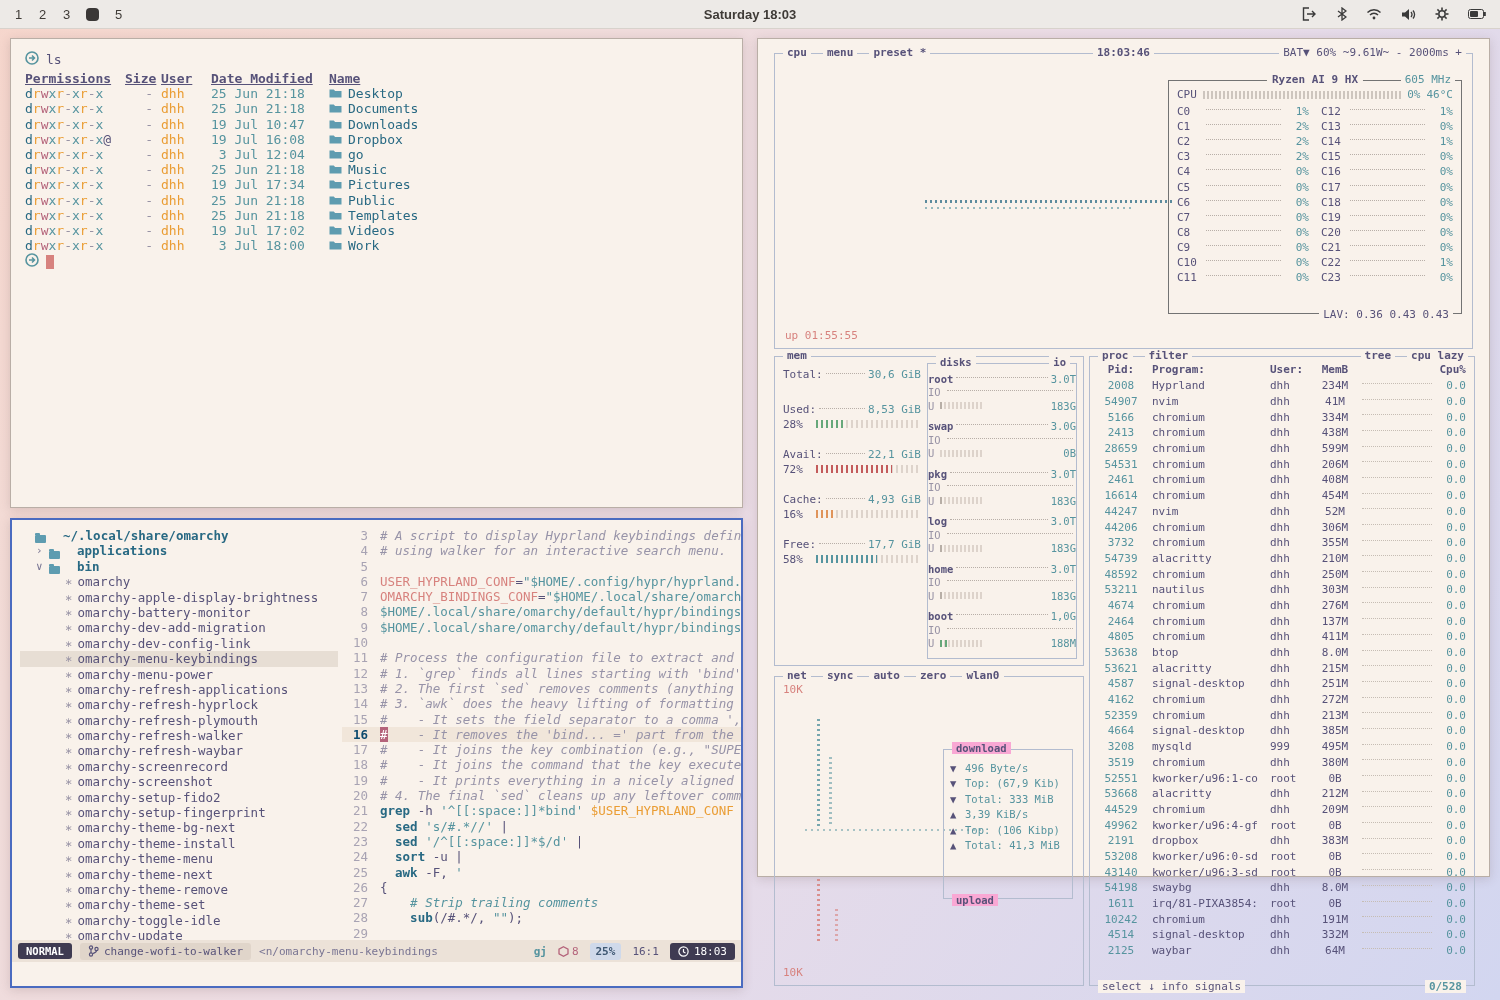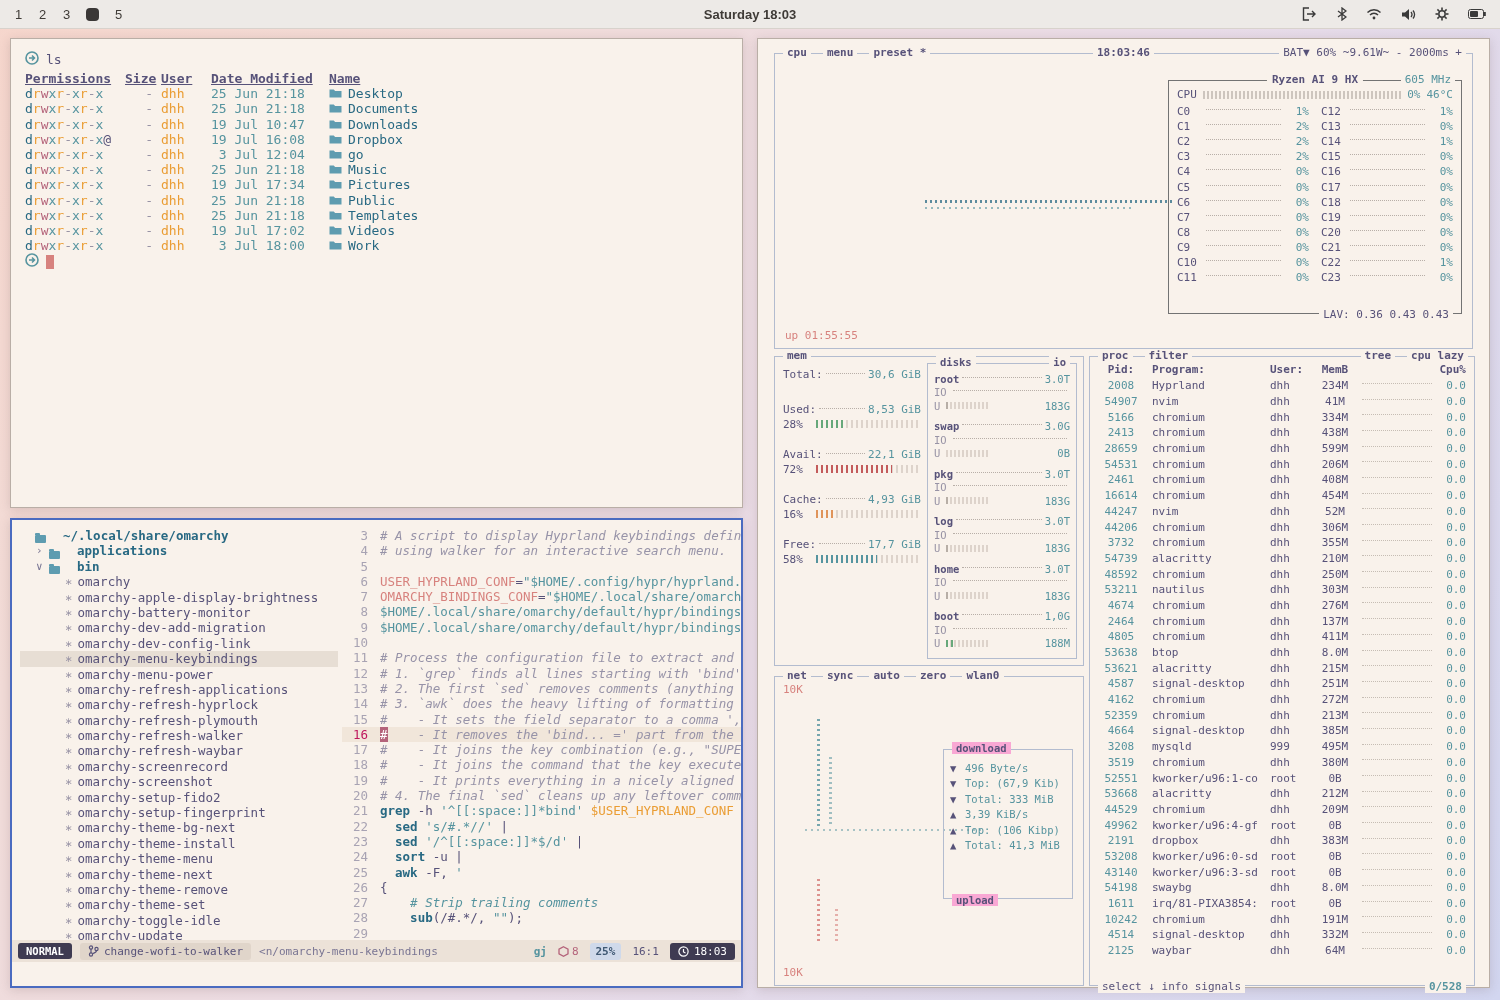--- a/index.html
+++ b/index.html
@@ -15,21 +15,21 @@
   .ws-active{width:13px;height:13px;background:#3a3736;border-radius:4px;display:inline-block}
   .clock{position:absolute;left:50%;transform:translateX(-50%);font-weight:600}
   .tray{margin-left:auto;display:flex;gap:19px;align-items:center}
   .tray svg{display:block}
 
   
   .win{position:absolute;background:#f9f2eb;box-shadow:0 2px 10px rgba(90,60,60,.18)}
   #term{left:10px;top:38px;width:733px;height:470px;border:1px solid #b9aea6;
         padding:12px 14px;font-size:13px;line-height:15.2px;box-sizing:border-box}
   #nvim{left:10px;top:518px;width:733px;height:470px;border:2px solid #4a6bc0;box-sizing:border-box}
-  #btop{left:757px;top:38px;width:733px;height:950px;border:1px solid #b9aea6;
+  #btop{left:757px;top:38px;width:733px;height:839px;border:1px solid #b9aea6;
         font-size:11px;box-sizing:border-box}
 
   
   .prompt-line{display:flex;align-items:center;gap:7px;height:17px;margin-bottom:3px}
   .cmd-text{color:#575279}
   .ls-head,.ls-row{display:grid;grid-template-columns:92px 28px 42px 110px 1fr;column-gap:8px;
         height:15.2px;align-items:center;white-space:pre}
   .ls-head span{text-decoration:underline;font-weight:bold;color:#575279}
   .col-size{text-align:right;color:#9893a5}
   .col-user{color:#ea9d34}
@@ -48,21 +48,21 @@
   .tarrow{color:#797593;font-size:11px;min-width:8px}
   .tmark{color:#9893a5;min-width:7px}
   .fico{width:11px;height:8px;background:#5e9cb0;border-radius:1px;position:relative;display:inline-block}
   .fico::before{content:'';position:absolute;top:-2px;left:0;width:5px;height:2px;background:#5e9cb0;border-radius:1px 1px 0 0}
   .lab-dir{color:#286983;font-weight:600}
   .lab-file{color:#575279}
   .code{flex:1;padding:8px 0 0 4px;font-size:12.5px;line-height:15.3px;overflow:hidden}
   .cline{display:flex;height:15.3px;white-space:pre}
   .lnum{width:26px;text-align:right;color:#a8a3b3;margin-right:12px;flex:none}
   .curline{background:#f1e6da}
-  .curline .lnum{color:#be185d;font-weight:normal}
+  .curline .lnum{color:#0c4a6e;font-weight:bold}
   .com{color:#9793a8;font-style:italic}
   .com2{color:#56949f;font-style:italic}
   .str{color:#56949f}
   .cmd{color:#286983;font-weight:600}
   .var{color:#d7827e}
   .var2{color:#ea9d34}
   .txt{color:#575279}
   .cursor{background:#b4637a;color:#fff}
   .statusline{position:absolute;left:0;right:0;bottom:24px;height:22px;background:#ece2d8;
       display:flex;align-items:center;font-size:11px;gap:8px;padding:0 6px}
@@ -119,21 +119,21 @@
   .meter{flex:1;height:8px;position:relative;
          background:repeating-linear-gradient(90deg,#ddd3cb 0 2px,transparent 2px 5px)}
   .meter i{position:absolute;left:0;top:0;bottom:0}
   .m-green{background:repeating-linear-gradient(90deg,#67a87a 0 2px,transparent 2px 5px)}
   .m-red{background:repeating-linear-gradient(90deg,#c35b5b 0 2px,transparent 2px 5px)}
   .m-orange{background:repeating-linear-gradient(90deg,#e0945a 0 2px,transparent 2px 5px)}
   .m-teal{background:repeating-linear-gradient(90deg,#56949f 0 2px,transparent 2px 5px)}
   .m-gray{background:repeating-linear-gradient(90deg,#b7aea6 0 2px,transparent 2px 4px)}
 
   #disks{position:absolute;left:152px;top:6px;right:6px;bottom:6px;border:1px solid #b3bccf;
-         padding:8px 6px 0;font-size:10.5px;box-sizing:border-box}
+         padding:8px 0 0;font-size:10.5px;box-sizing:border-box}
   .dtab-l{position:absolute;top:-8px;left:8px;background:#f9f2eb;padding:0 4px;font-weight:bold}
   .dtab-r{position:absolute;top:-8px;right:6px;background:#f9f2eb;padding:0 4px;font-weight:bold}
   .disk{margin-bottom:7px}
   .drow1,.drow2,.drow3{display:flex;align-items:center;height:13.5px}
   .dname{font-weight:bold}
   .dlead{flex:1;border-bottom:1px dotted #b8afa8;margin:0 3px 3px}
   .dsize,.dused{color:#56949f}
   .dio{color:#9893a5;width:16px}
   .du{width:12px;color:#9893a5}
   .dmeter{width:44px;height:7px;position:relative;margin-right:4px;

